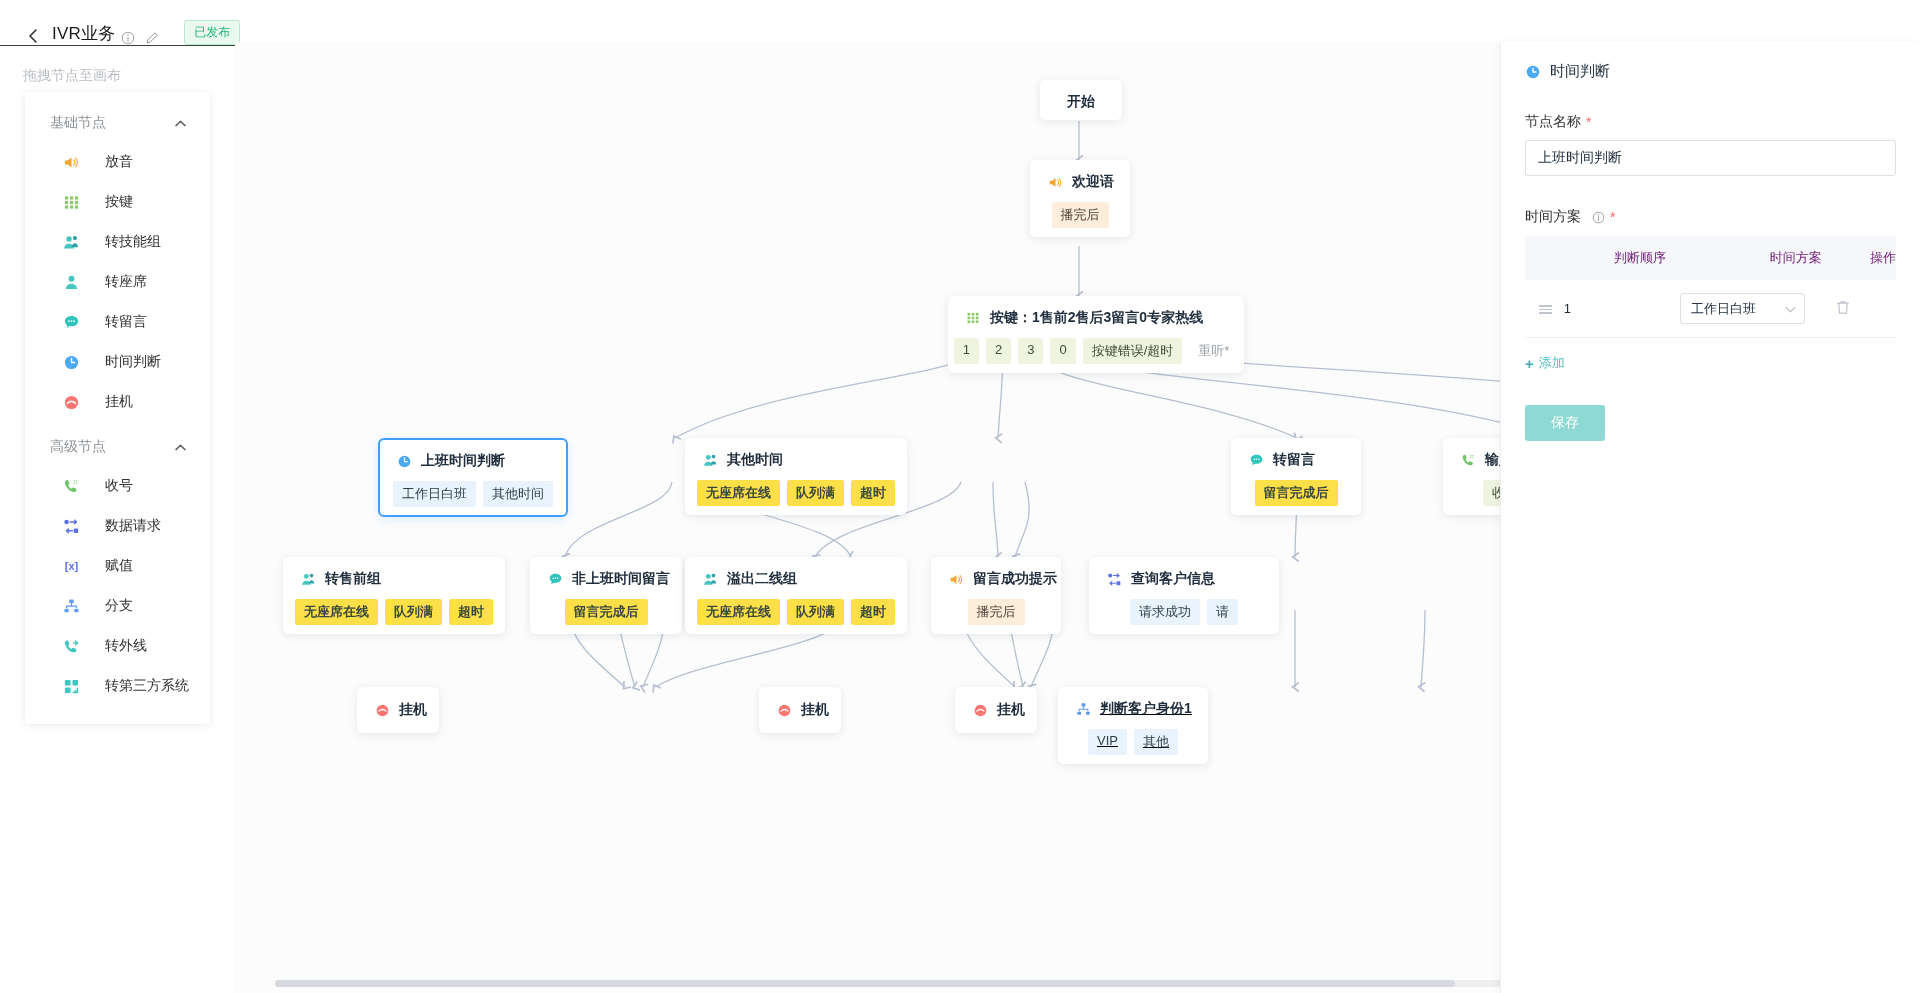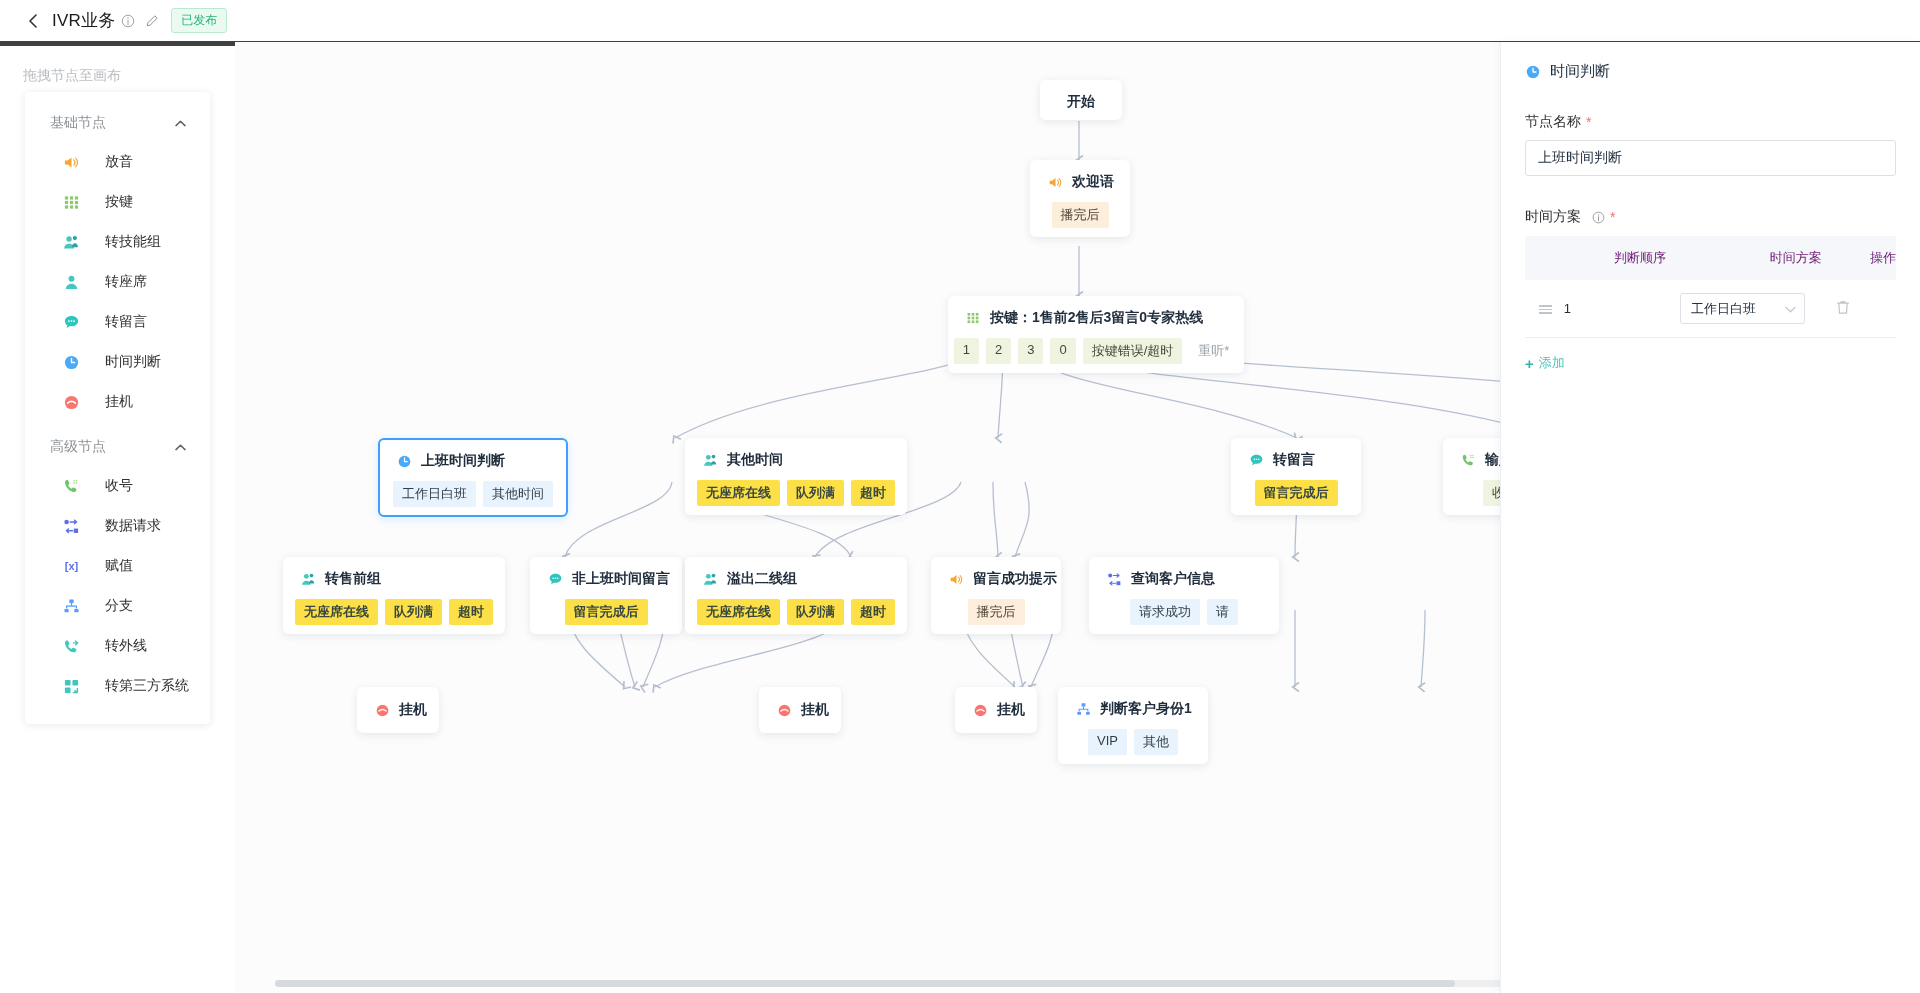--- a/index.html
+++ b/index.html
@@ -7,36 +7,36 @@
     width: 1920px; height: 993px;
     font-family: "Liberation Sans", "DejaVu Sans", sans-serif;
     background: #fafafa;
     overflow: hidden;
   }
   .app { position: relative; width: 1920px; height: 993px; background: #ffffff; }
 
   
   .header {
     position: absolute; top: 0; left: 0; width: 1920px; height: 46px;
-    background: #ffffff; border-bottom: 5px solid #404040;
-    display: flex; align-items: center;
+    background: #ffffff; border-bottom: 1px solid #404040;
+    display: flex; align-items: flex-end;
   }
   .back-arrow {
     margin-left: 24px; width: 18px; height: 18px;
     display: flex; align-items: center; justify-content: center;
     color: #333; font-size: 17px; line-height: 1; cursor: pointer;
   }
   .hdr-title {
     margin-left: 10px; font-size: 17px; color: #1a1a1a; font-weight: 400;
     letter-spacing: .2px;
   }
   .info-icon { margin-left: 6px; color: #9aa0a6; display:flex; align-items:center; }
   .edit-icon { margin-left: 10px; color: #8a8f94; display:flex; align-items:center; cursor:pointer; }
   .pub-badge {
-    margin-left: 12px; background: #eafaf1; border: 1px solid #b8ead0;
+    margin-left: 25px; background: #eafaf1; border: 1px solid #b8ead0;
     color: #26b576; font-size: 12px; padding: 3px 9px; border-radius: 3px; font-family: Liberation Serif, serif;
   }
   .hdr-right {
     margin-left: auto; display: flex; align-items: center; gap: 12px; padding-right: 20px;
   }
   .btn {
     font-size: 14px; padding: 7px 18px; border-radius: 3px; border: 1px solid #dcdfe6;
     background: #fff; color: #303133; cursor: pointer; white-space: nowrap;
   }
   .btn.disabled { color: #c0c4cc; border-color: #e4e7ed; background: #fff; cursor: not-allowed; }
@@ -620,21 +620,21 @@
         <span class="node-ico">
           <svg width="15" height="15" viewBox="0 0 18 18">
               <circle cx="9" cy="9" r="7" fill="#f9756f"></circle>
               <path d="M4.8 9.6c2.6-2.2 5.8-2.2 8.4 0" fill="none" stroke="#fff" stroke-width="1.7" stroke-linecap="round"></path>
             </svg>
         </span>
         <span>挂机</span>
       </div>
     </div>
 
-    <div class="node" style="left:823px; top:645px; width:150px;">
+    <div class="node" style="left:823px; top:645px; width:150px;text-decoration:underline;">
       <div class="node-title">
         <span class="node-ico">
           <svg width="15" height="15" viewBox="0 0 18 18">
               <rect x="6.7" y="1.6" width="4.6" height="3.8" rx=".6" fill="#5b9cf6"></rect>
               <path d="M9 5.4v3.2M3.8 11.2V8.6h10.4v2.6" fill="none" stroke="#5b9cf6" stroke-width="1.3"></path>
               <rect x="1.6" y="11.6" width="4.4" height="3.6" rx=".6" fill="#5b9cf6"></rect>
               <rect x="12" y="11.6" width="4.4" height="3.6" rx=".6" fill="#5b9cf6"></rect>
             </svg>
         </span>
         <span>判断客户身份1</span>
@@ -723,15 +723,18 @@
           </td>
         </tr>
       </tbody>
     </table>
 
     <div class="add-row">
       <span class="add-plus">+</span>
       <span>添加</span>
     </div>
 
+    <div>
+      <button class="save-btn">保存</button>
+    </div>
   </div>
 
 </div>
 
 </body></html>

